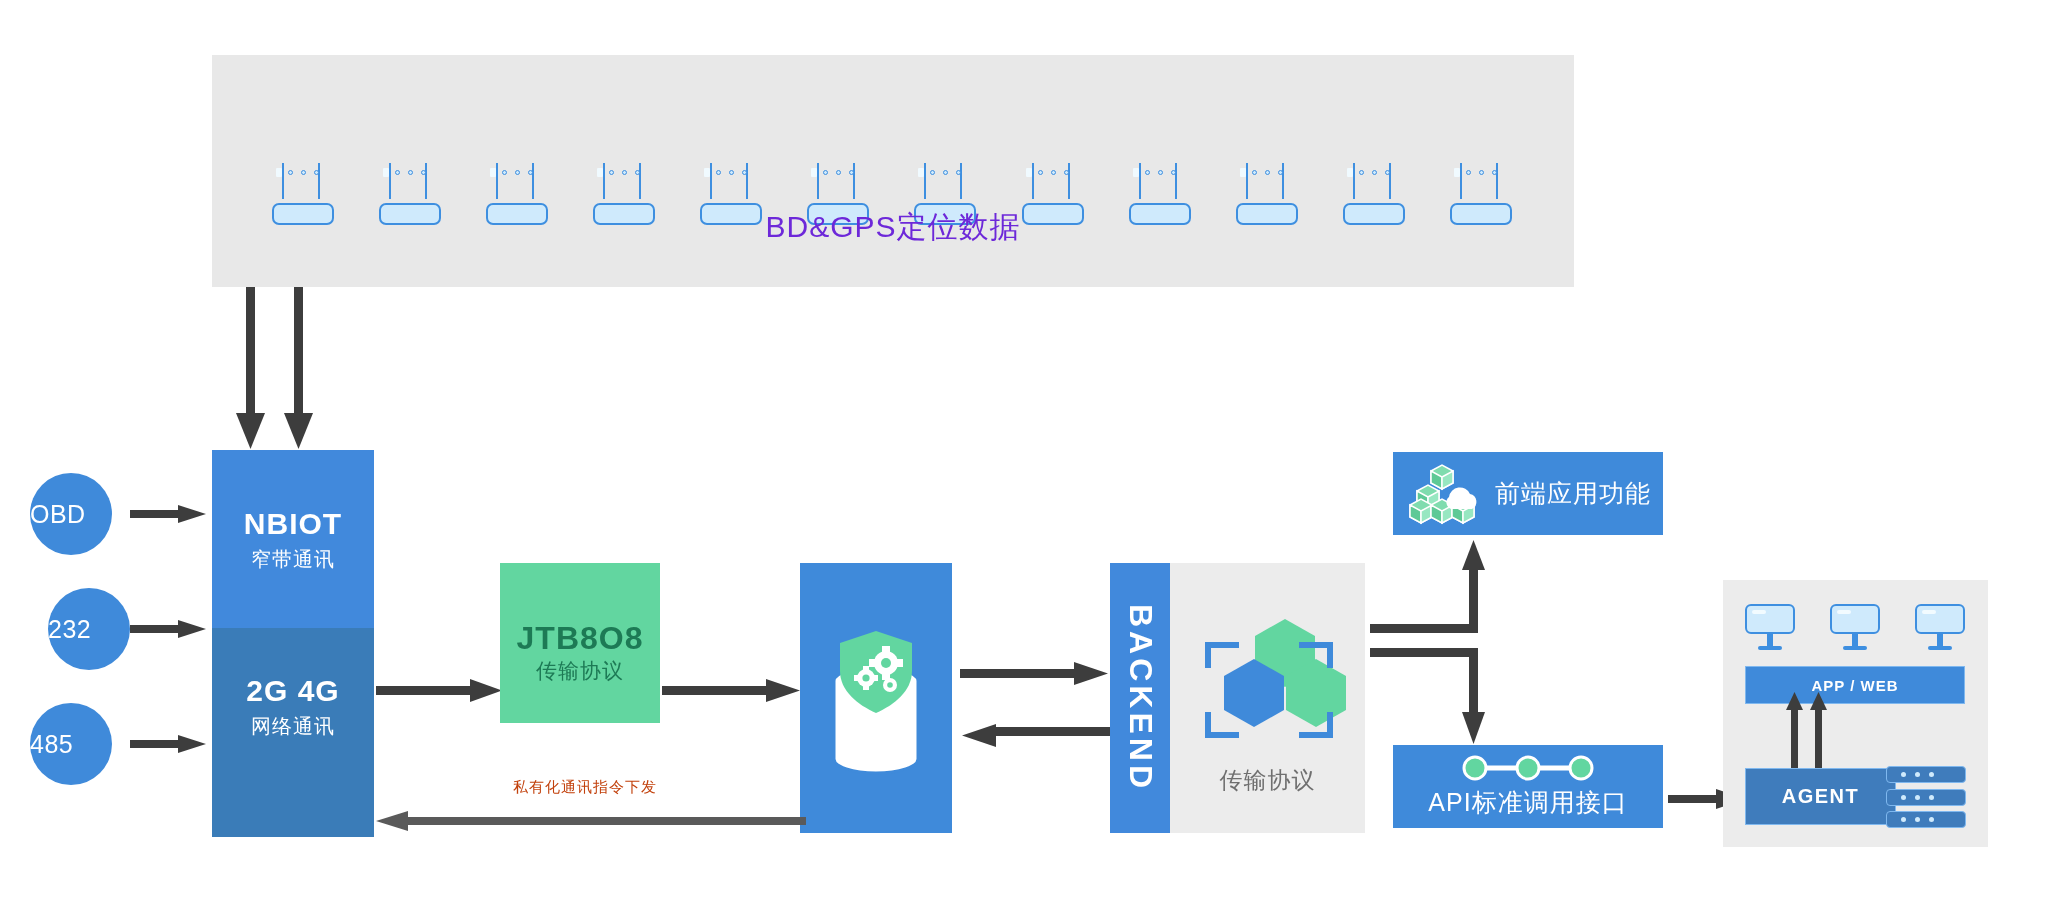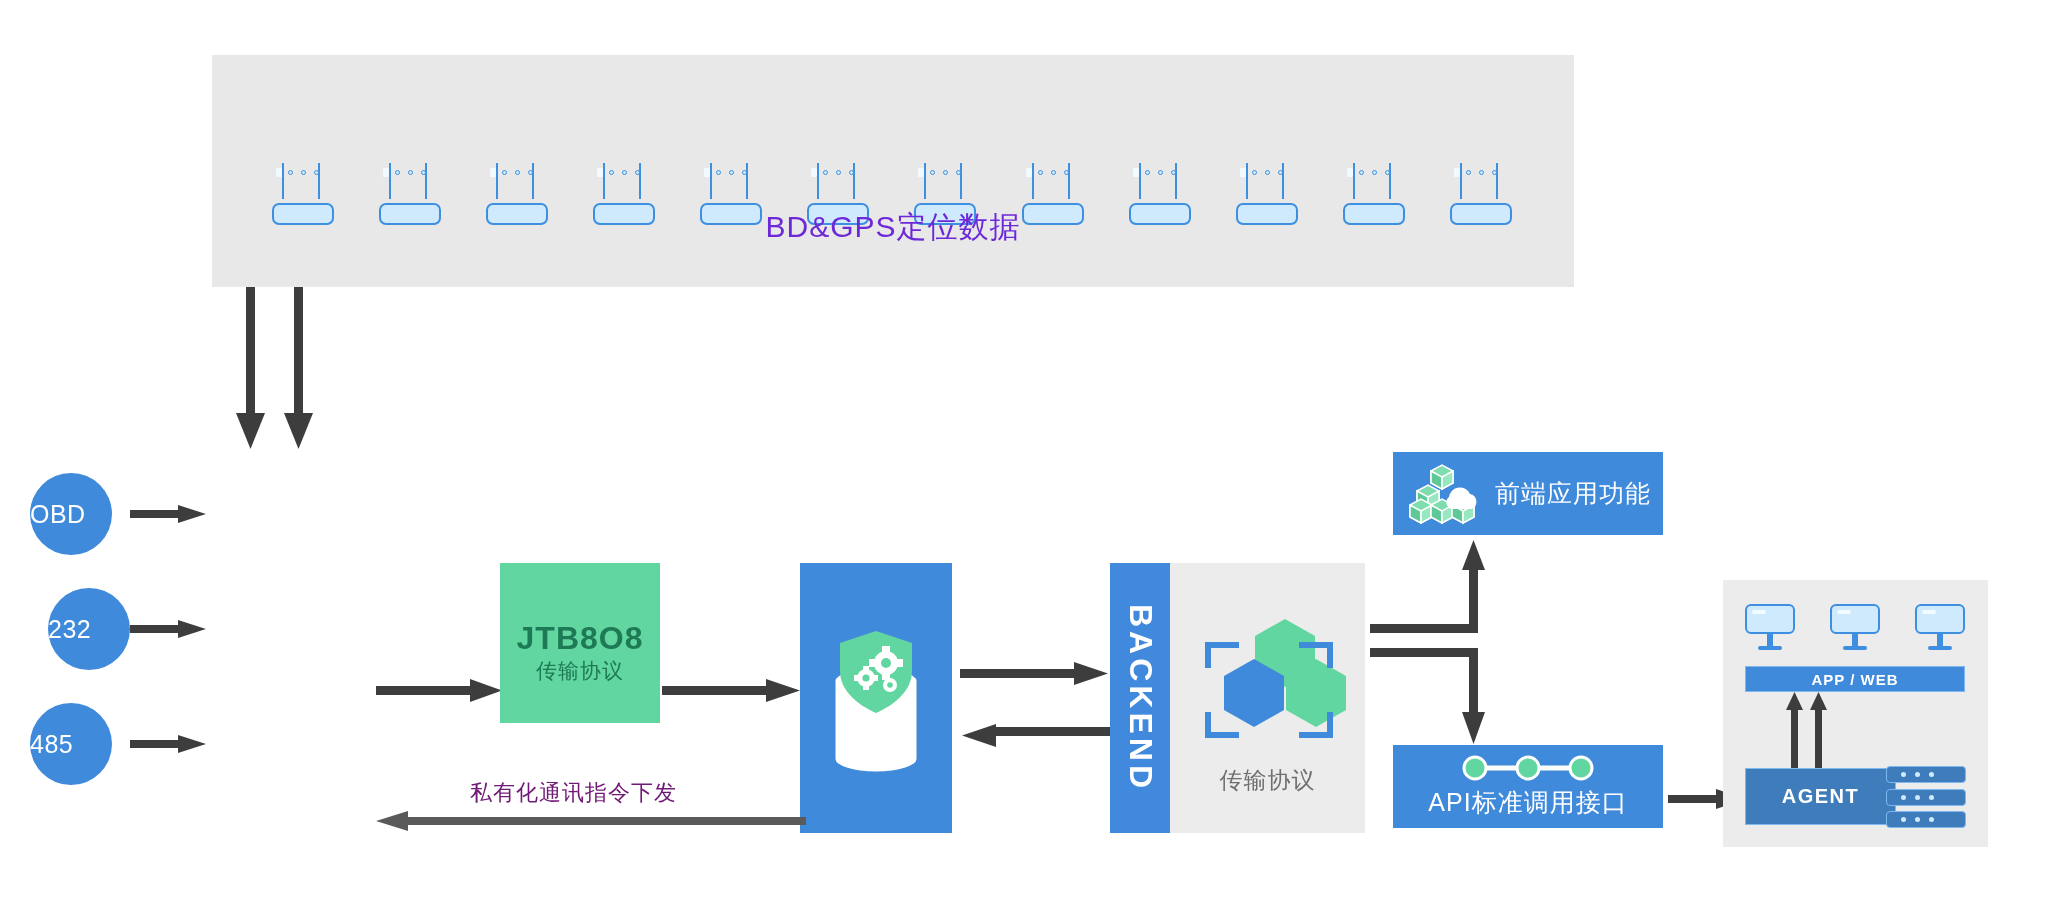--- a/index.html
+++ b/index.html
@@ -148,21 +148,21 @@
     background:#f2fbff; border-radius:2px;
   }
   .monitor .neck{
     position:absolute; left:22px; top:30px; width:6px; height:12px; background:#3e8fe0;
   }
   .monitor .base{
     position:absolute; left:13px; top:42px; width:24px; height:4px;
     background:#3e8fe0; border-radius:2px;
   }
   #appweb-bar{
-    position:absolute; left:22px; top:86px; width:220px; height:26px;
+    position:absolute; left:22px; top:86px; width:220px; height:38px;
     background:#3f8ada; border:1.5px solid #7fb8ef; box-sizing:border-box;
     color:#ffffff; font-size:15px; letter-spacing:1px; font-weight:bold;
     display:flex; align-items:center; justify-content:center;
   }
   #agent-box{
     position:absolute; left:22px; top:188px; width:151px; height:57px;
     background:#3f7cbc; border:1.5px solid #7fb8ef; box-sizing:border-box;
     color:#ffffff; font-size:20px; font-weight:bold; letter-spacing:1.5px;
     display:flex; align-items:center; justify-content:center;
   }
@@ -176,22 +176,22 @@
   .rack-unit i{
     position:absolute; top:5px; width:5px; height:5px; border-radius:50%;
     background:#cfeafc;
   }
   .rack-unit i:nth-child(1){left:14px;}
   .rack-unit i:nth-child(2){left:28px;}
   .rack-unit i:nth-child(3){left:42px;}
 
   
   #private-cmd-label{
-    position:absolute; left:470px; top:778px; width:230px; text-align:left;
-    font-size:22px; color:#701a75; letter-spacing:1px;
+    position:absolute; left:470px; top:778px; width:230px; text-align:center;
+    font-size:15px; color:#c2410c; letter-spacing:1px;
   }
   svg{display:block; overflow:visible;}
 </style>
 </head>
 <body>
 
 <div id="stage">
 
   <div class="abs" id="device-band">
     <div id="router-row">
@@ -362,20 +362,30 @@
         <polygon points="48,5 48,23 76,14"></polygon>
       </g>
   </svg>
   <svg class="abs" style="left:130px; top:730px;" width="78" height="30">
     <g fill="#3d3d3d">
         <rect x="0" y="10" width="52" height="8"></rect>
         <polygon points="48,5 48,23 76,14"></polygon>
       </g>
   </svg>
 
+  <div id="comm-stack">
+    <div id="comm-top">
+      <div class="comm-big">NBIOT</div>
+      <div class="comm-sub">窄带通讯</div>
+    </div>
+    <div id="comm-bot">
+      <div class="comm-big">2G  4G</div>
+      <div class="comm-sub">网络通讯</div>
+    </div>
+  </div>
 
   <svg class="abs" style="left:376px; top:675px;" width="128" height="32">
     <g fill="#3d3d3d">
         <rect x="0" y="11" width="98" height="9"></rect>
         <polygon points="94,4 94,27 126,15.5"></polygon>
       </g>
   </svg>
 
   <div id="proto-box">
     <div class="p-big">JTB8O8</div>

